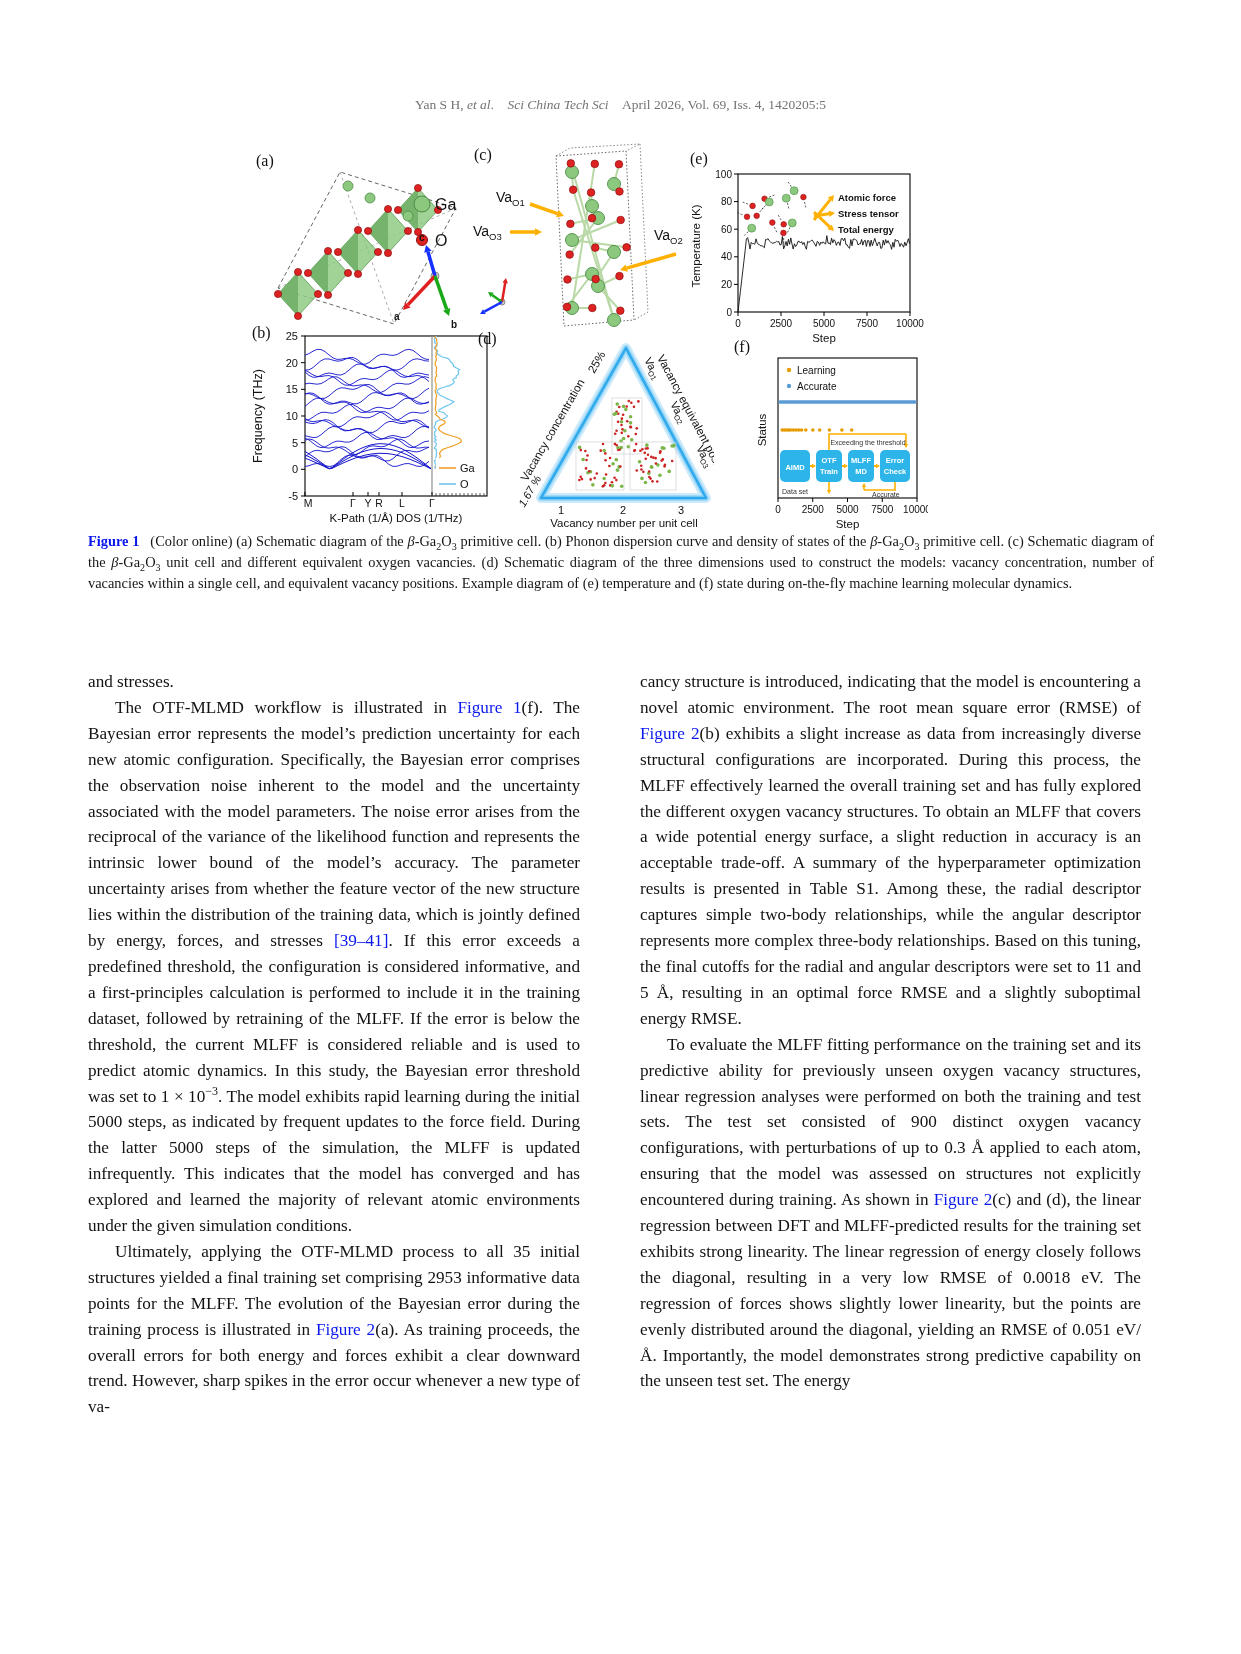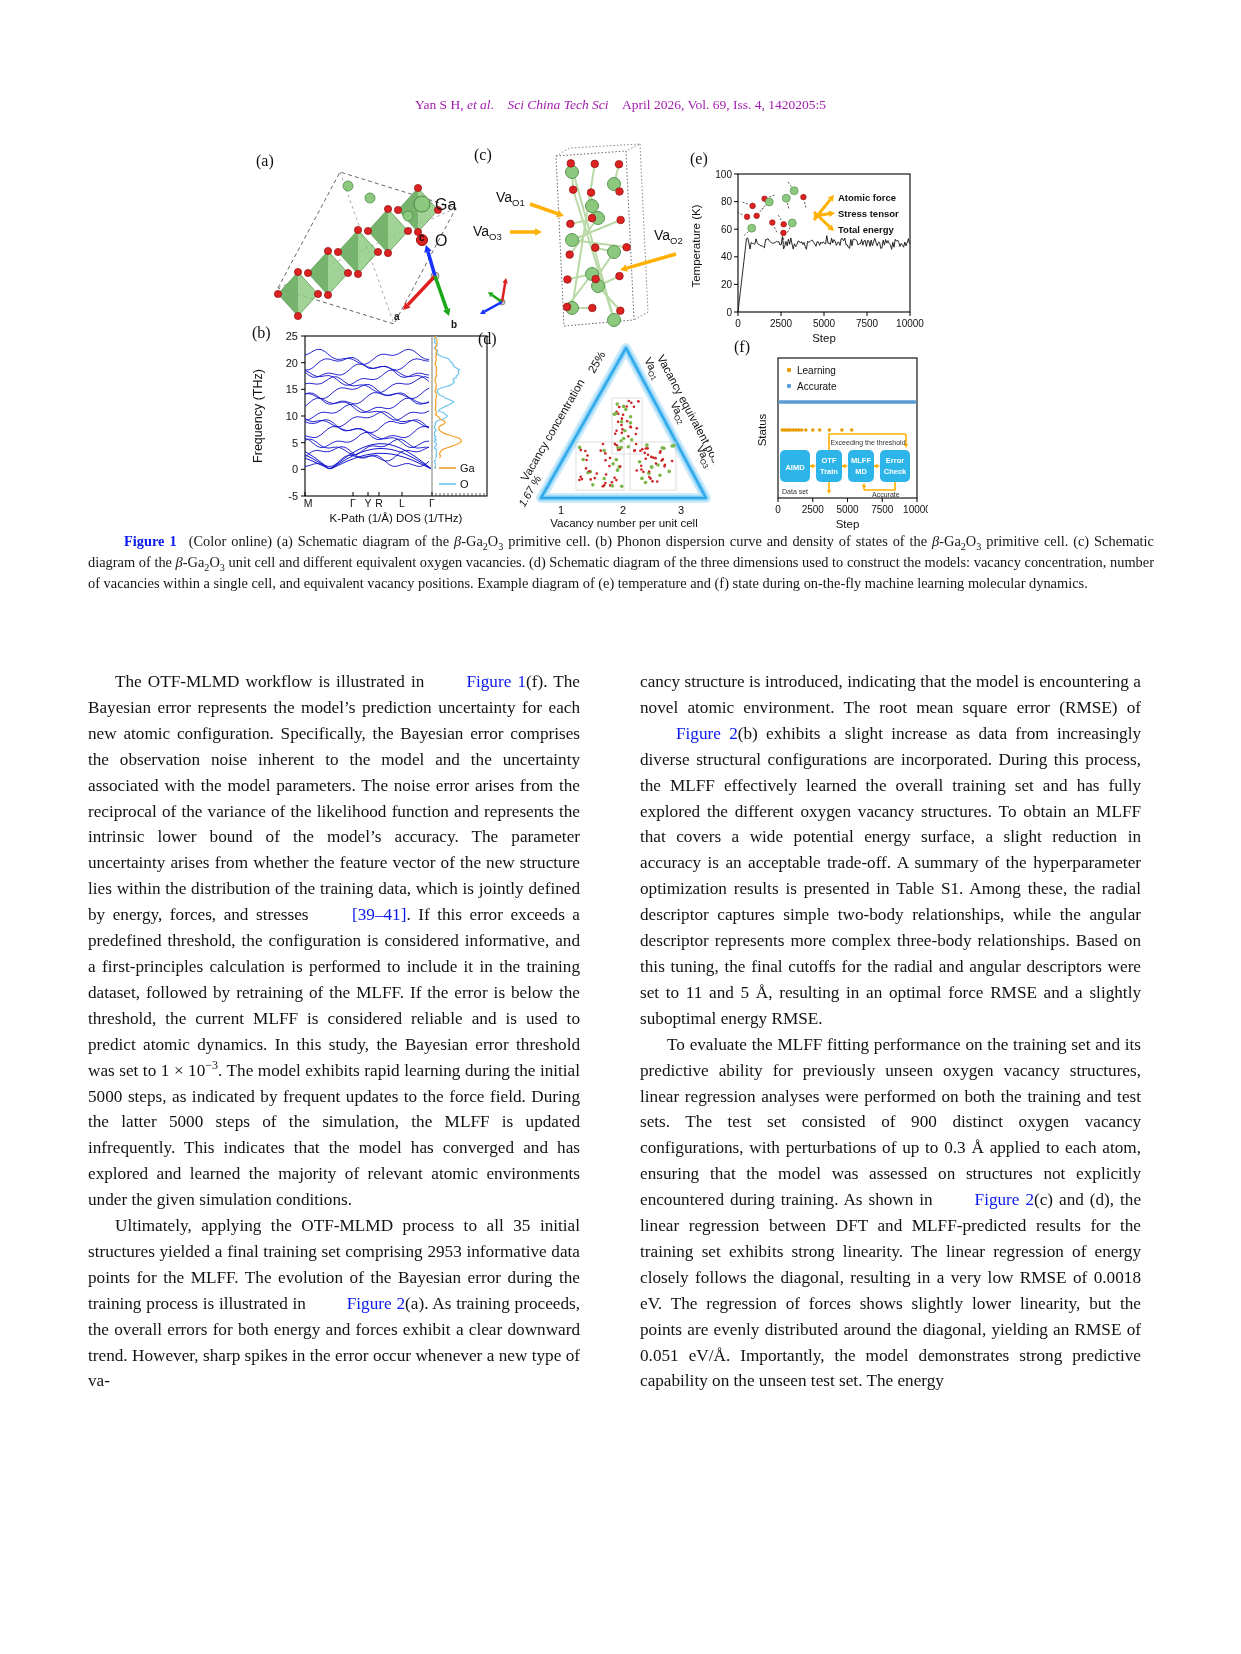--- a/index.html
+++ b/index.html
@@ -1,30 +1,30 @@
 <!DOCTYPE html>
 <html><head>
 <meta charset="utf-8">
 <style>
   html,body{margin:0;padding:0;}
   body{width:1241px;height:1654px;background:#ffffff;position:relative;
        font-family:"Liberation Serif",serif;color:#121212;}
   .header{position:absolute;top:97px;left:0;width:100%;text-align:center;
-          font-size:13.5px;color:#a21caf;white-space:pre;}
+          font-size:13.5px;color:#737373;white-space:pre;}
   .panel{position:absolute;}
   #pa{left:250px;top:146px;} #pc{left:468px;top:140px;} #pe{left:686px;top:146px;}
   #pb{left:250px;top:320px;} #pd{left:476px;top:324px;} #pf{left:696px;top:330px;}
   .caption{position:absolute;left:88px;top:531px;width:1066px;margin:0;
            font-size:14.4px;line-height:1.46;text-align:justify;color:#161616;}
   .body-cols{position:absolute;left:88px;top:669px;display:flex;gap:60px;}
   .col{width:492px;font-size:17.2px;line-height:25.9px;text-align:justify;}
   .colR{width:501px;font-family:Liberation Serif, serif;}
   .col p{margin:0;}
   .col p.ind{text-indent:27px;}
-  .link{color:#0a18ee;margin-left:36px;}
+  .link{color:#0a18ee;}
   .it{font-style:italic;}
   .bd{font-weight:bold;}
   sup,sub{font-size:70%;line-height:0;}
   svg text{font-family:"Liberation Sans","DejaVu Sans",sans-serif;}
   svg text.serif{font-family:"Liberation Serif",serif;}
 </style>
 </head>
 <body>
 
 <div class="header"><span>Yan S H, </span><span class="it">et al</span><span>.  </span><span class="it">Sci China Tech Sci</span><span>  April 2026, Vol. 69, Iss. 4, 1420205:5</span></div>
@@ -512,20 +512,21 @@
     <text x="186.25" y="183" font-size="10" fill="#111" text-anchor="middle">7500</text>
     <line x1="221" y1="168" x2="221" y2="172" stroke="#000"></line>
     <text x="221" y="183" font-size="10" fill="#111" text-anchor="middle">10000</text>
     <text x="151.5" y="198" font-size="11.5" fill="#111" text-anchor="middle">Step</text>
   </svg>
 
 <p class="caption"><span class="link bd">Figure 1</span><span>  (Color online) (a) Schematic diagram of the </span><span class="it">β</span><span>-Ga</span><sub>2</sub><span>O</span><sub>3</sub><span> primitive cell. (b) Phonon dispersion curve and density of states of the </span><span class="it">β</span><span>-Ga</span><sub>2</sub><span>O</span><sub>3</sub><span> primitive cell. (c) Schematic diagram of the </span><span class="it">β</span><span>-Ga</span><sub>2</sub><span>O</span><sub>3</sub><span> unit cell and different equivalent oxygen vacancies. (d) Schematic diagram of the three dimensions used to construct the models: vacancy concentration, number of vacancies within a single cell, and equivalent vacancy positions. Example diagram of (e) temperature and (f) state during on-the-fly machine learning molecular dynamics.</span></p>
 
 <div class="body-cols">
   <div class="col" id="colL">
+      <p><span>and stresses.</span></p>
       <p class="ind"><span>The OTF-MLMD workflow is illustrated in </span><span class="link">Figure 1</span><span>(f). The Bayesian error represents the model’s prediction uncertainty for each new atomic configuration. Specifically, the Bayesian error comprises the observation noise inherent to the model and the uncertainty associated with the model parameters. The noise error arises from the reciprocal of the variance of the likelihood function and represents the intrinsic lower bound of the model’s accuracy. The parameter uncertainty arises from whether the feature vector of the new structure lies within the distribution of the training data, which is jointly defined by energy, forces, and stresses </span><span class="link">[39–41]</span><span>. If this error exceeds a predefined threshold, the configuration is considered informative, and a first-principles calculation is performed to include it in the training dataset, followed by retraining of the MLFF. If the error is below the threshold, the current MLFF is considered reliable and is used to predict atomic dynamics. In this study, the Bayesian error threshold was set to 1 × 10</span><sup>−3</sup><span>. The model exhibits rapid learning during the initial 5000 steps, as indicated by frequent updates to the force field. During the latter 5000 steps of the simulation, the MLFF is updated infrequently. This indicates that the model has converged and has explored and learned the majority of relevant atomic environments under the given simulation conditions.</span></p>
       <p class="ind"><span>Ultimately, applying the OTF-MLMD process to all 35 initial structures yielded a final training set comprising 2953 informative data points for the MLFF. The evolution of the Bayesian error during the training process is illustrated in </span><span class="link">Figure 2</span><span>(a). As training proceeds, the overall errors for both energy and forces exhibit a clear downward trend. However, sharp spikes in the error occur whenever a new type of va-</span></p>
     </div>
   <div class="col colR" id="colR">
       <p><span>cancy structure is introduced, indicating that the model is encountering a novel atomic environment. The root mean square error (RMSE) of </span><span class="link">Figure 2</span><span>(b) exhibits a slight increase as data from increasingly diverse structural configurations are incorporated. During this process, the MLFF effectively learned the overall training set and has fully explored the different oxygen vacancy structures. To obtain an MLFF that covers a wide potential energy surface, a slight reduction in accuracy is an acceptable trade-off. A summary of the hyperparameter optimization results is presented in Table S1. Among these, the radial descriptor captures simple two-body relationships, while the angular descriptor represents more complex three-body relationships. Based on this tuning, the final cutoffs for the radial and angular descriptors were set to 11 and 5 Å, resulting in an optimal force RMSE and a slightly suboptimal energy RMSE.</span></p>
       <p class="ind"><span>To evaluate the MLFF fitting performance on the training set and its predictive ability for previously unseen oxygen vacancy structures, linear regression analyses were performed on both the training and test sets. The test set consisted of 900 distinct oxygen vacancy configurations, with perturbations of up to 0.3 Å applied to each atom, ensuring that the model was assessed on structures not explicitly encountered during training. As shown in </span><span class="link">Figure 2</span><span>(c) and (d), the linear regression between DFT and MLFF-predicted results for the training set exhibits strong linearity. The linear regression of energy closely follows the diagonal, resulting in a very low RMSE of 0.0018 eV. The regression of forces shows slightly lower linearity, but the points are evenly distributed around the diagonal, yielding an RMSE of 0.051 eV/Å. Importantly, the model demonstrates strong predictive capability on the unseen test set. The energy</span></p>
     </div>
 </div>
 
 </body></html>

